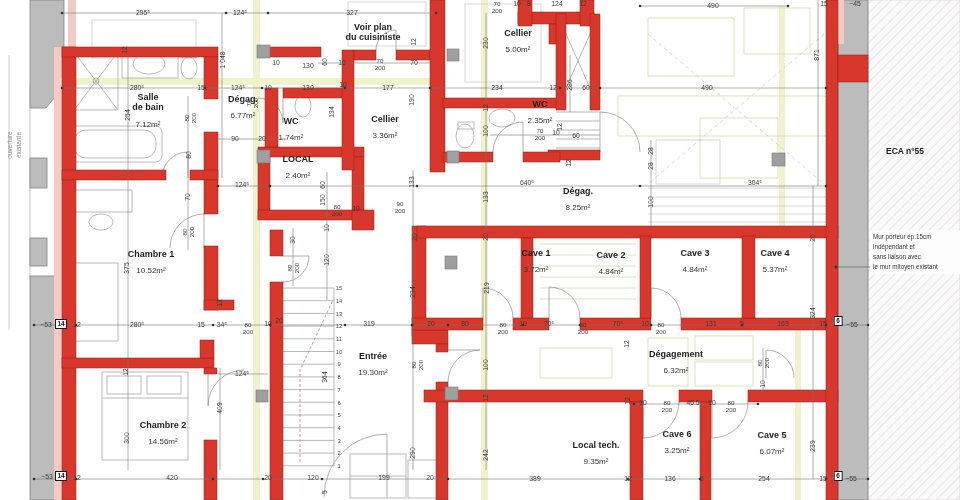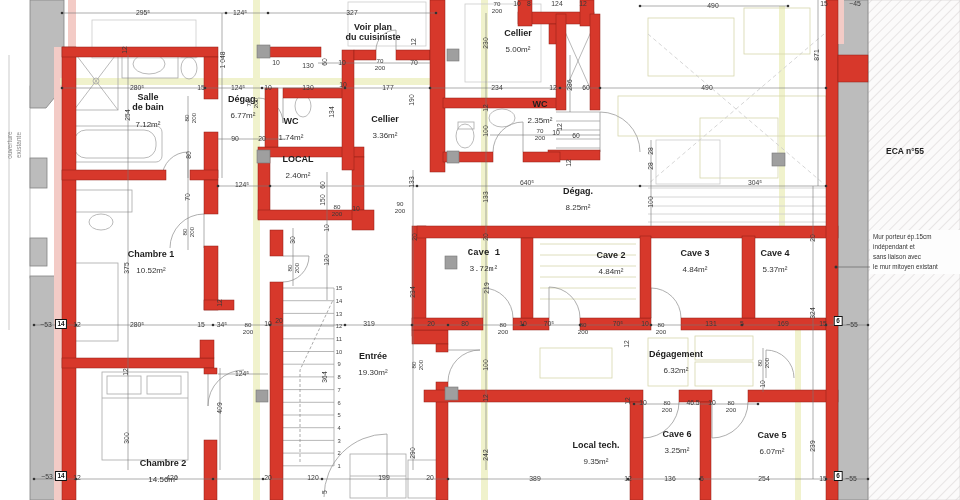--- a/index.html
+++ b/index.html
@@ -342,26 +342,26 @@
 de bain</b><span>7.12m²</span></div>
       <div class="room" style="left: 243px; top: 108px;"><b>Dégag.</b><span>6.77m²</span></div>
       <div class="room" style="left: 291px; top: 130px;"><b>WC</b><span>1.74m²</span></div>
       <div class="room" style="left: 298px; top: 168px;"><b>LOCAL</b><span>2.40m²</span></div>
       <div class="room" style="left: 385px; top: 128px;"><b>Cellier</b><span>3.36m²</span></div>
       <div class="room" style="left: 373px; top: 32px;"><b>Voir plan
 du cuisiniste</b></div>
       <div class="room" style="left: 518px; top: 42px;"><b>Cellier</b><span>5.00m²</span></div>
       <div class="room" style="left: 540px; top: 113px;"><b>WC</b><span>2.35m²</span></div>
       <div class="room" style="left: 578px; top: 200px;"><b>Dégag.</b><span>8.25m²</span></div>
-      <div class="room" style="left: 484px; top: 262px; font-family: Liberation Mono, monospace;"><b>Cave 1</b><span>3.72m²</span></div>
+      <div class="room" style="left: 536px; top: 262px;"><b>Cave 1</b><span>3.72m²</span></div>
       <div class="room" style="left: 611px; top: 264px;"><b>Cave 2</b><span>4.84m²</span></div>
       <div class="room" style="left: 695px; top: 262px;"><b>Cave 3</b><span>4.84m²</span></div>
       <div class="room" style="left: 775px; top: 262px;"><b>Cave 4</b><span>5.37m²</span></div>
       <div class="room" style="left: 151px; top: 263px;"><b>Chambre 1</b><span>10.52m²</span></div>
-      <div class="room" style="left: 163px; top: 434px; margin-top: 38px;"><b>Chambre 2</b><span>14.56m²</span></div>
+      <div class="room" style="left: 163px; top: 434px;"><b>Chambre 2</b><span>14.56m²</span></div>
       <div class="room" style="left: 373px; top: 365px;"><b>Entrée</b><span>19.30m²</span></div>
       <div class="room" style="left: 676px; top: 363px;"><b>Dégagement</b><span>6.32m²</span></div>
       <div class="room" style="left: 596px; top: 454px;"><b>Local tech.</b><span>9.35m²</span></div>
       <div class="room" style="left: 677px; top: 443px;"><b>Cave 6</b><span>3.25m²</span></div>
       <div class="room" style="left: 772px; top: 444px;"><b>Cave 5</b><span>6.07m²</span></div>
       <div class="dim" style="left: 143px; top: 13px;">295⁵</div>
       <div class="dim" style="left: 240px; top: 13px;">124⁵</div>
       <div class="dim" style="left: 352px; top: 13px;">327</div>
       <div class="dim" style="left: 497px; top: 7px;"><div class="stk">70</div><div class="stk">200</div></div>
       <div class="dim" style="left: 517px; top: 4px;">10</div>

